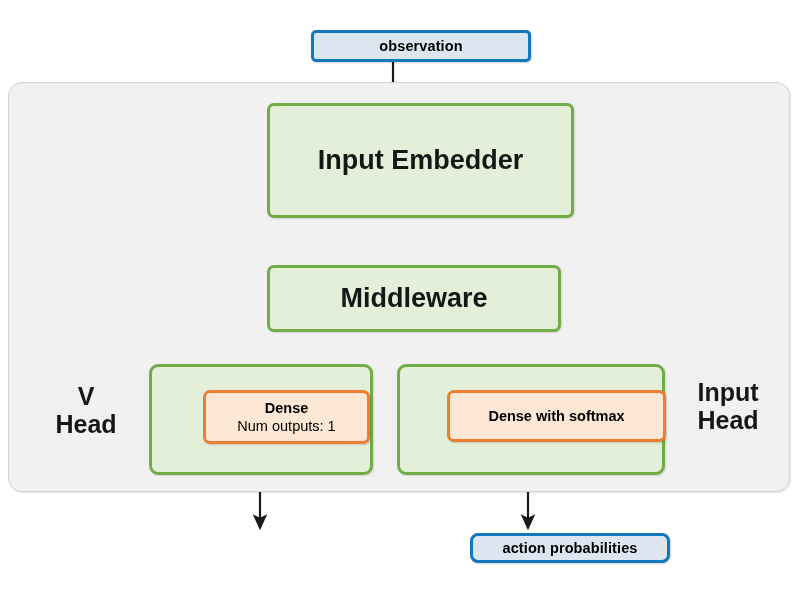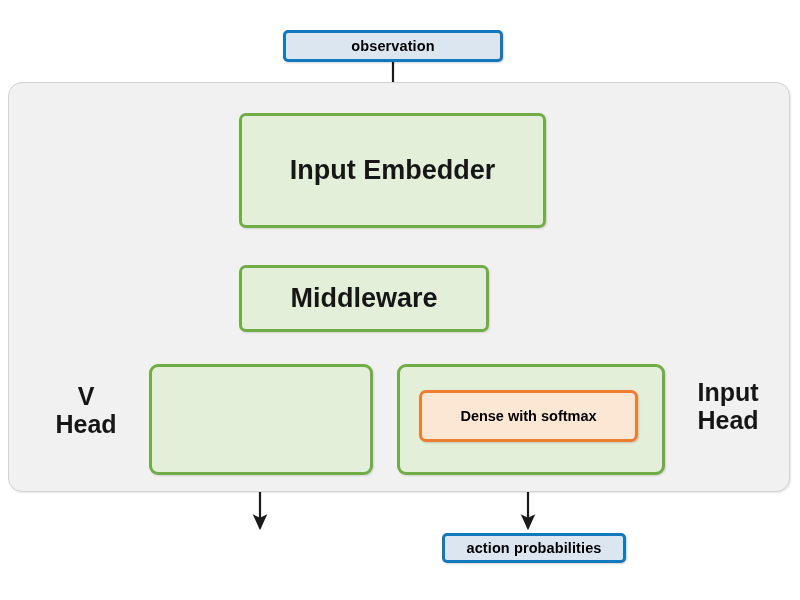--- a/index.html
+++ b/index.html
@@ -44,20 +44,21 @@
   
   .node {
     position: absolute;
     box-sizing: border-box;
     display: flex;
     flex-direction: column;
     align-items: center;
     justify-content: center;
     text-align: center;
     border-radius: 6px;
+    margin-left: 28px;
   }
 
   .node-blue {
     background: #dce6f1;
     border: 3px solid #1278be;
     border-radius: 5px;
     box-shadow: 1px 1px 2px rgba(0,0,0,0.18);
   }
   .node-blue .label {
     font-size: 14.5px;
@@ -107,34 +108,34 @@
     position: absolute;
     text-align: center;
     font-size: 25px;
     font-weight: bold;
     color: #161616;
     line-height: 1.12;
   }
 
   
   #node-observation   { left: 283px; top: 30px;  width: 220px; height: 32px; }
-  #node-input-embedder{ left: 239px; top: 113px; width: 307px; height: 115px; }
-  #node-middleware    { left: 239px; top: 265px; width: 250px; height: 67px; }
+  #node-input-embedder{ left: 239px; top: 103px; width: 307px; height: 115px; }
+  #node-middleware    { left: 239px; top: 265px; width: 294px; height: 67px; }
 
   #group-v-head       { position:absolute; left: 149px; top: 364px; width: 218px; height: 105px; }
   #group-policy-head  { position:absolute; left: 397px; top: 364px; width: 262px; height: 105px; }
 
   #node-dense-v       { left: 175px; top: 390px; width: 167px; height: 54px; }
   #node-dense-policy  { left: 419px; top: 390px; width: 219px; height: 52px; }
 
   #caption-v-head     { left: 28px;  top: 382px; width: 116px; }
   #caption-policy-head{ left: 665px; top: 378px; width: 126px; }
 
   #node-state-v-value     { left: 175px; top: 533px; width: 170px; height: 30px; }
-  #node-action-probs      { left: 442px; top: 533px; width: 184px; height: 30px; }
+  #node-action-probs      { left: 442px; top: 533px; width: 200px; height: 30px; border-radius: 8px; }
 </style>
 </head>
 <body>
 
 <div id="canvas">
 
   <svg id="svg-layer" viewBox="0 0 800 600" width="800" height="600">
     <defs>
       <marker id="arrowhead" markerWidth="9" markerHeight="9" refX="6.2" refY="3.6" orient="auto" markerUnits="strokeWidth">
         <path d="M0,0.3 L7.2,3.6 L0,6.9 L1.5,3.6 Z" fill="#1a1a1a"></path>
@@ -165,20 +166,24 @@
   <div class="node node-green" id="node-input-embedder">
     <span class="label">Input Embedder</span>
   </div>
 
   <div class="node node-green" id="node-middleware">
     <span class="label">Middleware</span>
   </div>
 
   <div class="head-group" id="group-v-head"></div>
 
+  <div class="node node-orange" id="node-dense-v">
+    <span class="title">Dense</span>
+    <span class="subtitle">Num outputs: 1</span>
+  </div>
 
   <div class="head-caption" id="caption-v-head">
     <div>V</div>
     <div>Head</div>
   </div>
 
   <div class="head-group" id="group-policy-head"></div>
 
   <div class="node node-orange" id="node-dense-policy">
     <span class="title">Dense with softmax</span>

